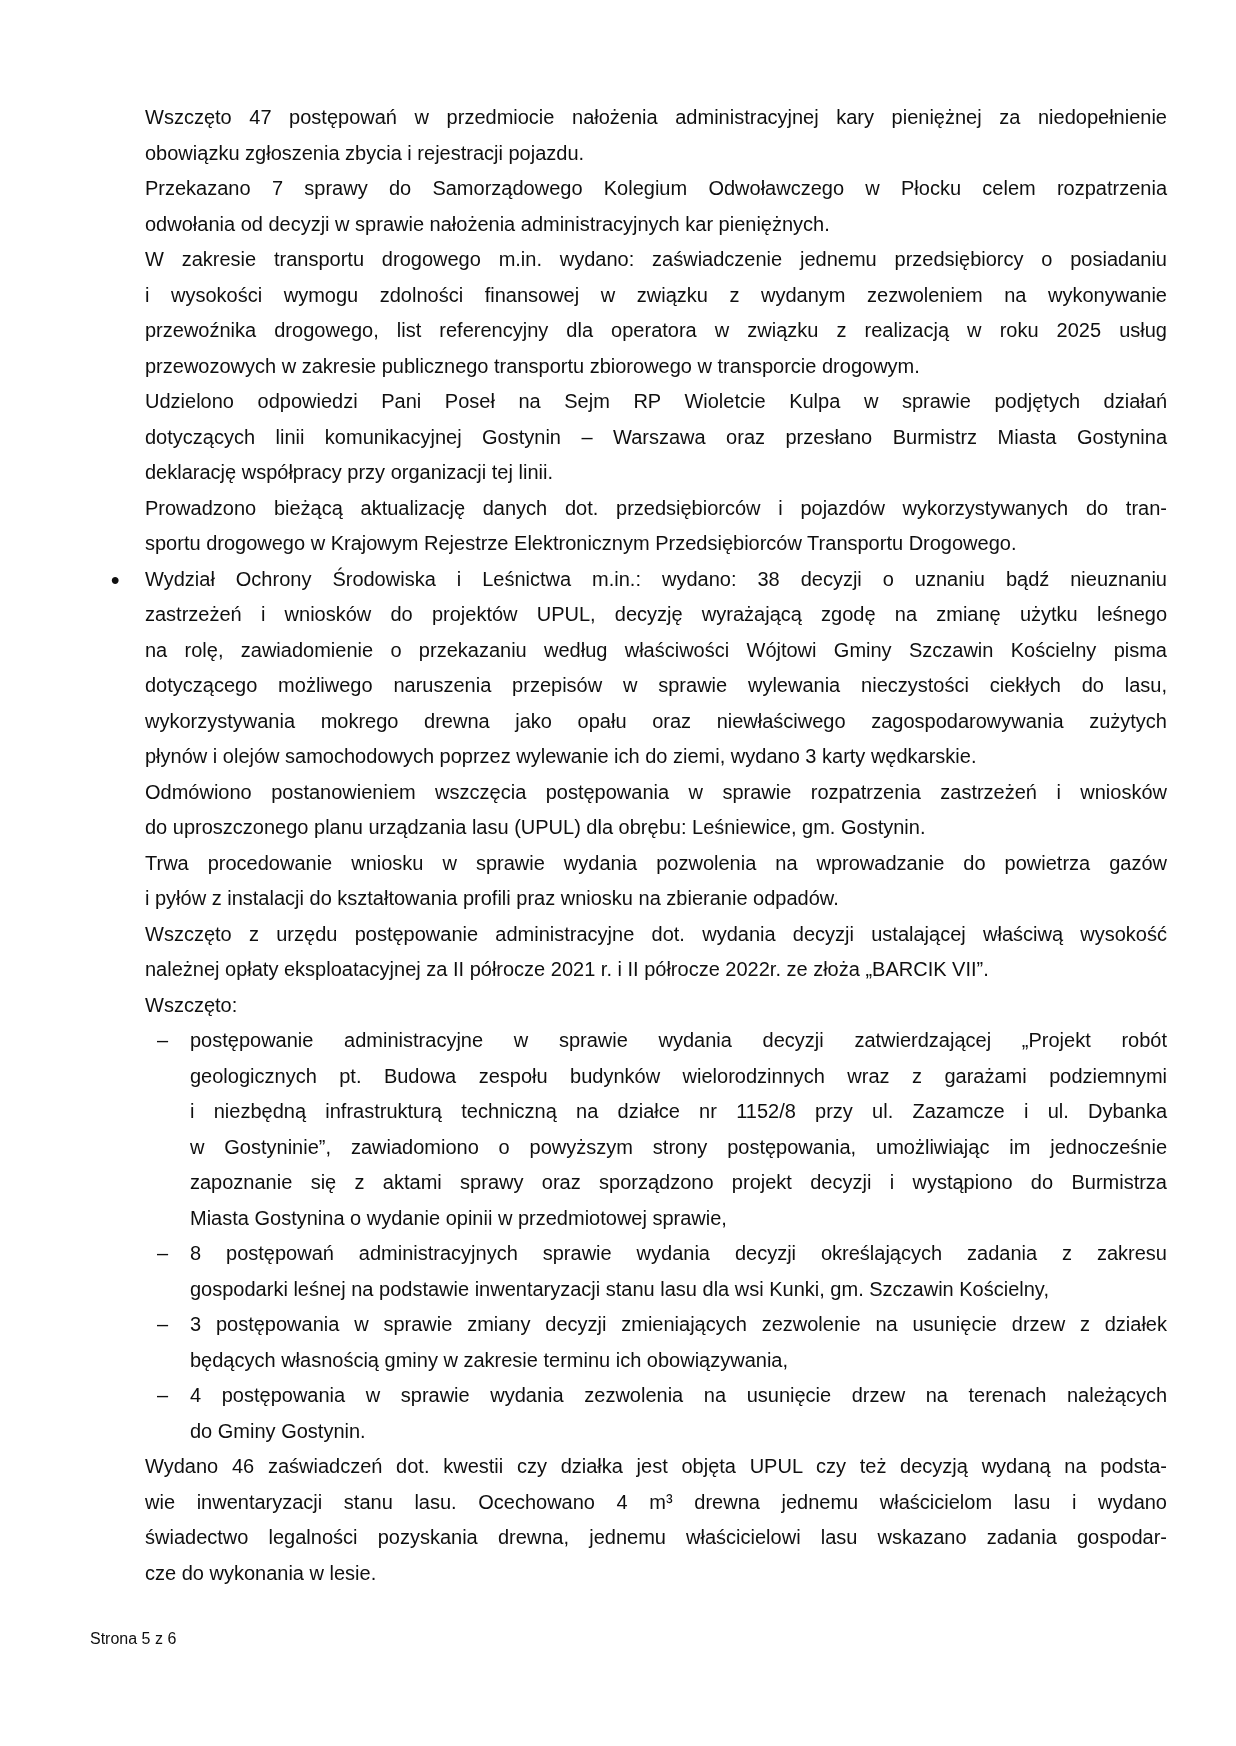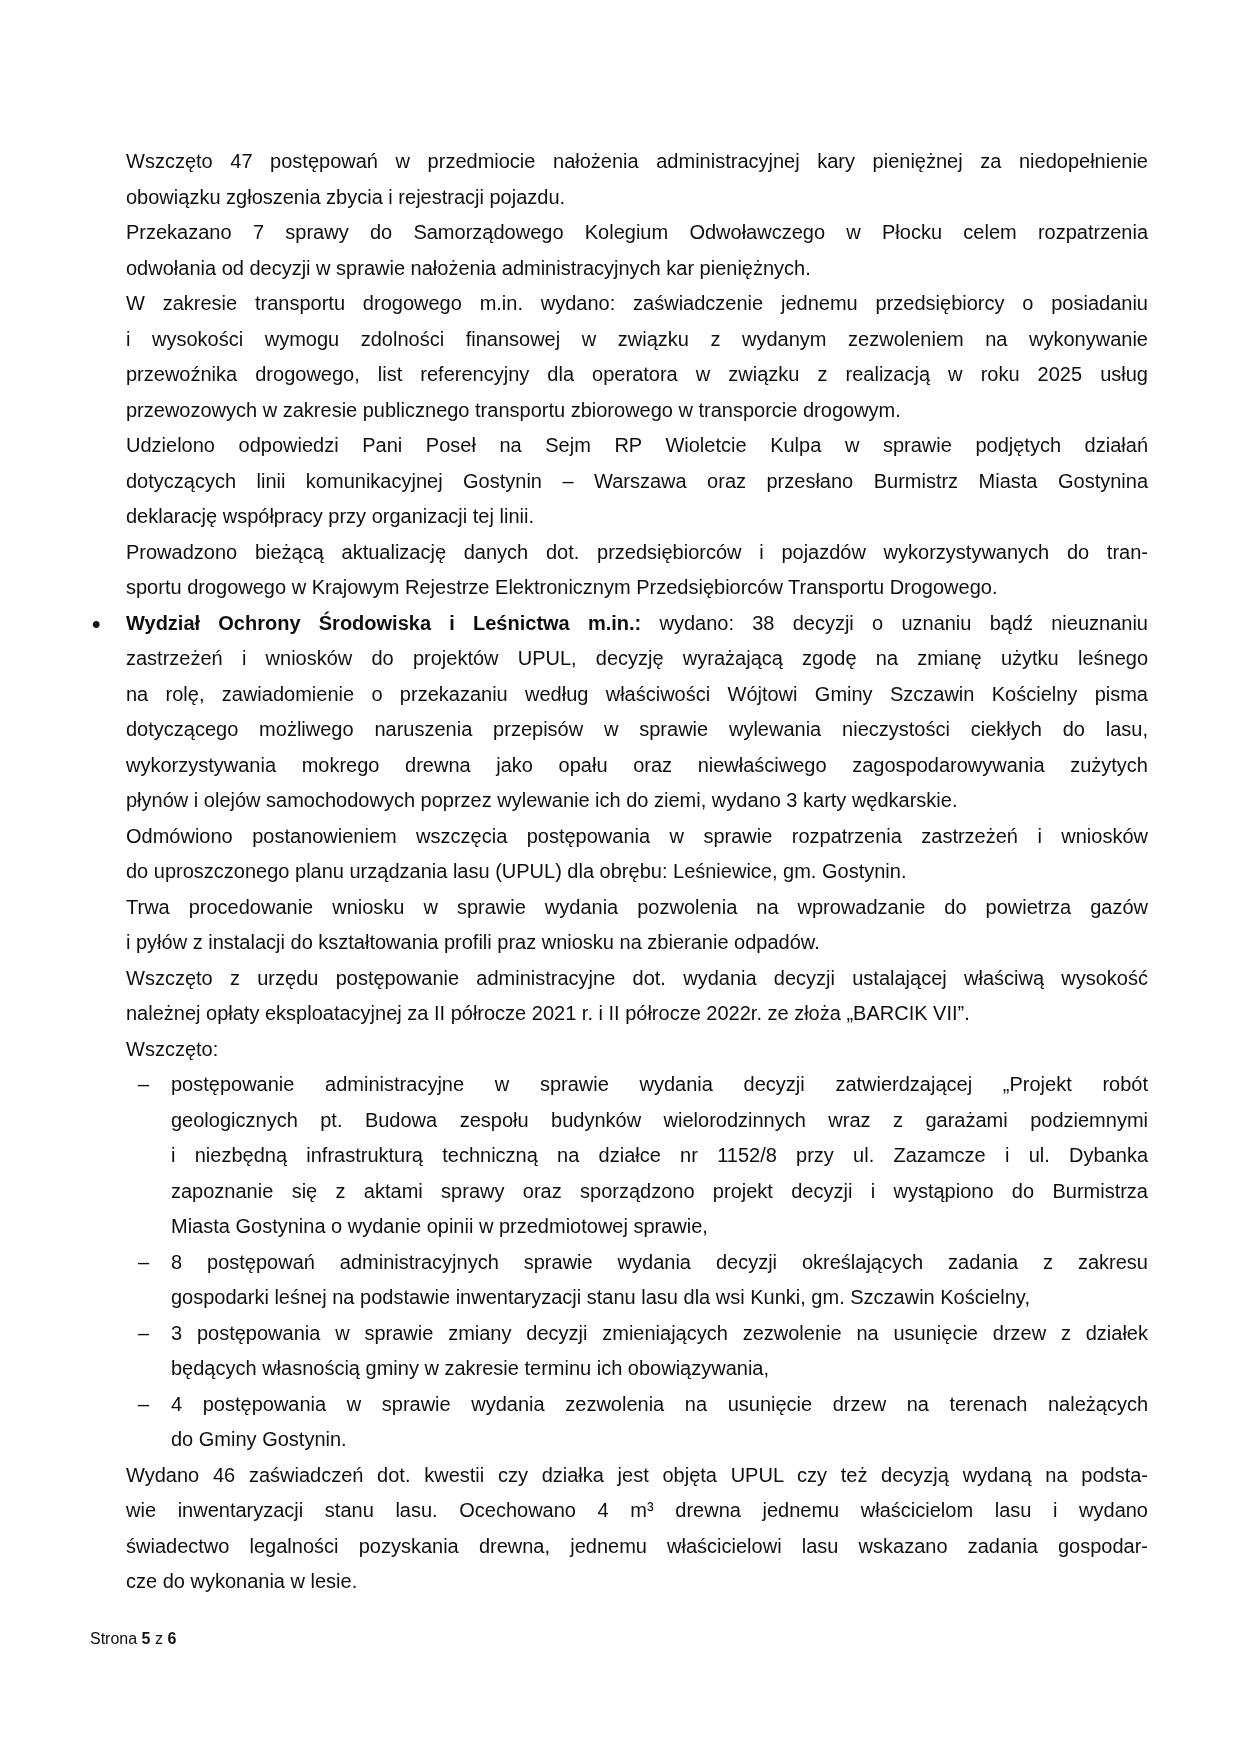--- a/index.html
+++ b/index.html
@@ -12,25 +12,24 @@
     width: 1236px;
     height: 1746px;
     background: #ffffff;
     overflow: hidden;
     font-family: "Liberation Sans", "DejaVu Sans", sans-serif;
     color: #0f0f0f;
   }
   .content {
     position: absolute;
     top: 100px;
-    left: 126px;
+    left: 145px;
     width: 1022px;
     font-size: 20px;
     line-height: 35.5px;
-    margin-top: 44px;
   }
   .para {
     position: relative;
   }
   .line {
     text-align: justify;
     text-align-last: justify;
     -moz-text-align-last: justify;
   }
   .line.last {
@@ -46,21 +45,21 @@
     line-height: 35.5px;
   }
   .para.bullet > .marker {
     left: -34px;
     font-weight: bold;
     font-size: 24px;
   }
   .para.dash > .marker {
     left: 12px;
   }
-  b { font-weight: bold; }
+  b { font-weight: normal; }
   .footer {
     position: absolute;
     left: 90px;
     top: 1625px;
     font-size: 16px;
     line-height: 28px;
   }
 </style>
 </head>
 <body>
@@ -112,20 +111,21 @@
         <div class="line last"><span>należnej opłaty eksploatacyjnej za II półrocze 2021 r. i II półrocze 2022r. ze złoża „BARCIK VII”.</span></div>
       </div>
       <div class="para plain">
         <div class="line last"><span>Wszczęto:</span></div>
       </div>
       <div class="para dash">
         <span class="marker">–</span>
         <div class="line"><span>postępowanie administracyjne w sprawie wydania decyzji zatwierdzającej „Projekt robót</span></div>
         <div class="line"><span>geologicznych pt. Budowa zespołu budynków wielorodzinnych wraz z garażami podziemnymi</span></div>
         <div class="line"><span>i niezbędną infrastrukturą techniczną na działce nr 1152/8 przy ul. Zazamcze i ul. Dybanka</span></div>
+        <div class="line"><span>w Gostyninie”, zawiadomiono o powyższym strony postępowania, umożliwiając im jednocześnie</span></div>
         <div class="line"><span>zapoznanie się z aktami sprawy oraz sporządzono projekt decyzji i wystąpiono do Burmistrza</span></div>
         <div class="line last"><span>Miasta Gostynina o wydanie opinii w przedmiotowej sprawie,</span></div>
       </div>
       <div class="para dash">
         <span class="marker">–</span>
         <div class="line"><span>8 postępowań administracyjnych sprawie wydania decyzji określających zadania z zakresu</span></div>
         <div class="line last"><span>gospodarki leśnej na podstawie inwentaryzacji stanu lasu dla wsi Kunki, gm. Szczawin Kościelny,</span></div>
       </div>
       <div class="para dash">
         <span class="marker">–</span>

